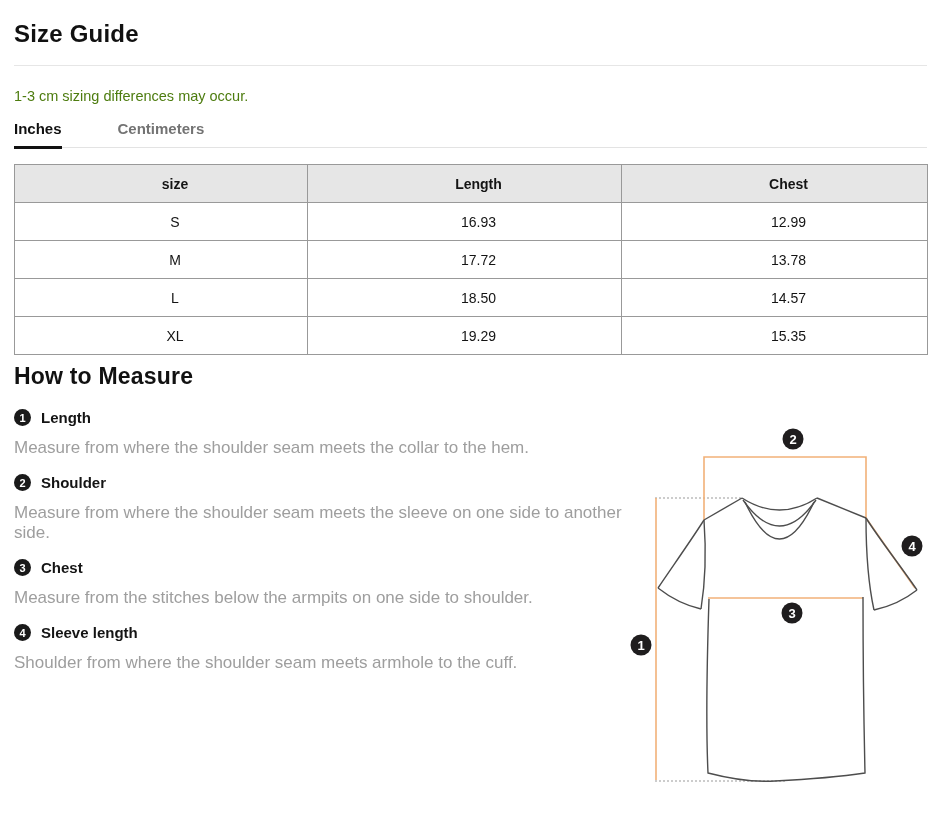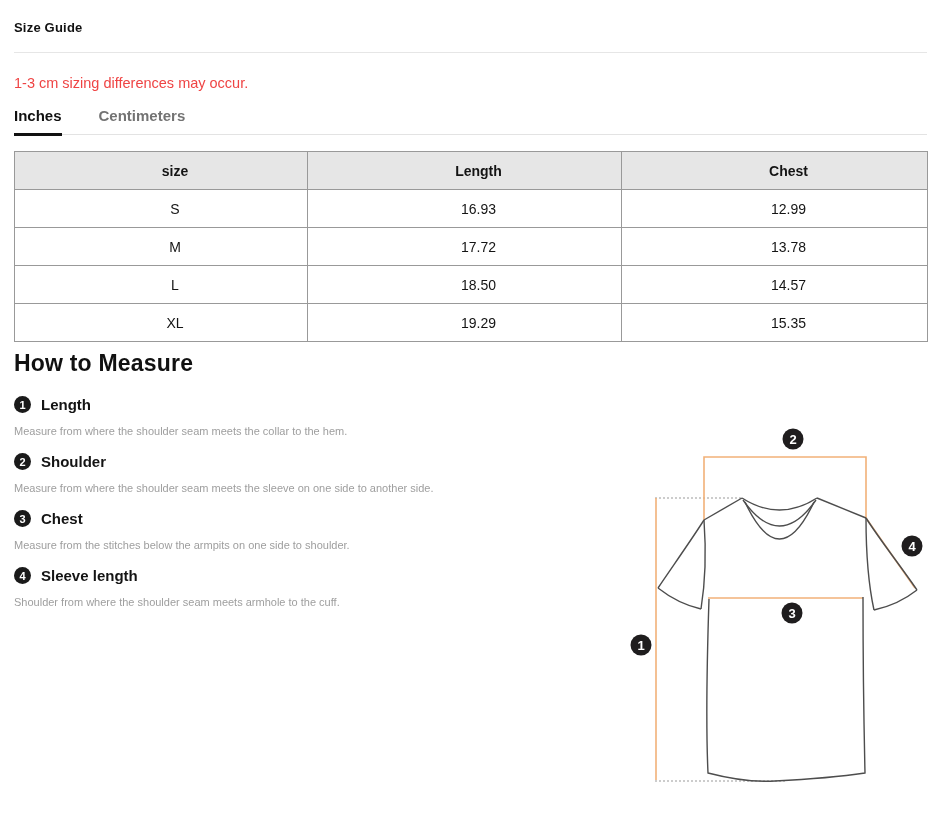--- a/index.html
+++ b/index.html
@@ -4,25 +4,25 @@
 <style>
   * { margin:0; padding:0; box-sizing:border-box; }
   html,body { background:#fff; }
   .page {
     position:relative; width:941px; height:820px; overflow:hidden;
     background:#fff; color:#111;
     font-family:"Liberation Sans", sans-serif;
   }
   .content { padding:0 14px; }
 
-  .title { padding-top:20px; font-size:13px; font-weight:700; letter-spacing:.2px; }
+  .title { padding-top:20px; font-size:24px; font-weight:700; letter-spacing:.2px; }
   .divider { margin-top:17px; border-top:1px solid #e6e6e6; height:0; }
-  .note { margin-top:22px; font-size:14.5px; color:#ef4444; }
+  .note { margin-top:22px; font-size:14.5px; color:#4d7c0f; }
 
-  .tabs { margin-top:16px; display:flex; gap:37px; border-bottom:1px solid #e3e3e3; }
+  .tabs { margin-top:16px; display:flex; gap:56px; border-bottom:1px solid #e3e3e3; }
   .tab { font-size:15px; font-weight:600; padding-bottom:9px; cursor:pointer; }
   .tab.active { color:#111; border-bottom:3px solid #111; margin-bottom:-2px; }
   .tab.inactive { color:#737373; }
 
   table.size-table { margin-top:16px; width:913px; border-collapse:collapse; table-layout:fixed; }
   .size-table th, .size-table td {
     border:1px solid #999; height:38px; text-align:center; vertical-align:middle;
     font-size:14px;
     padding-left:28px;
   }
@@ -33,21 +33,21 @@
   .h2 { margin-top:8px; font-size:23px; font-weight:700; letter-spacing:.2px; }
 
   .measure-list { margin-top:19px; width:620px; }
   .mi-head { display:flex; align-items:center; gap:10px; margin-top:16px; }
   .mi-badge {
     width:17px; height:17px; border-radius:50%; background:#1a1a1a; color:#fff;
     display:inline-flex; align-items:center; justify-content:center;
     font-size:11px; font-weight:700; flex:0 0 auto;
   }
   .mi-label { font-size:15px; font-weight:700; color:#141414; }
-  .mi-desc { margin-top:12px; font-size:11px; color:#9e9e9e; }
+  .mi-desc { margin-top:12px; font-size:17px; color:#9e9e9e; }
 
   .diagram { position:absolute; left:600px; top:410px; width:341px; height:410px; }
   .badge-num { font-family:"Liberation Sans", sans-serif; font-size:13px; font-weight:700; fill:#fff; }
 </style>
 </head>
 <body>
 
 <div class="page">
   <div class="content">
 

